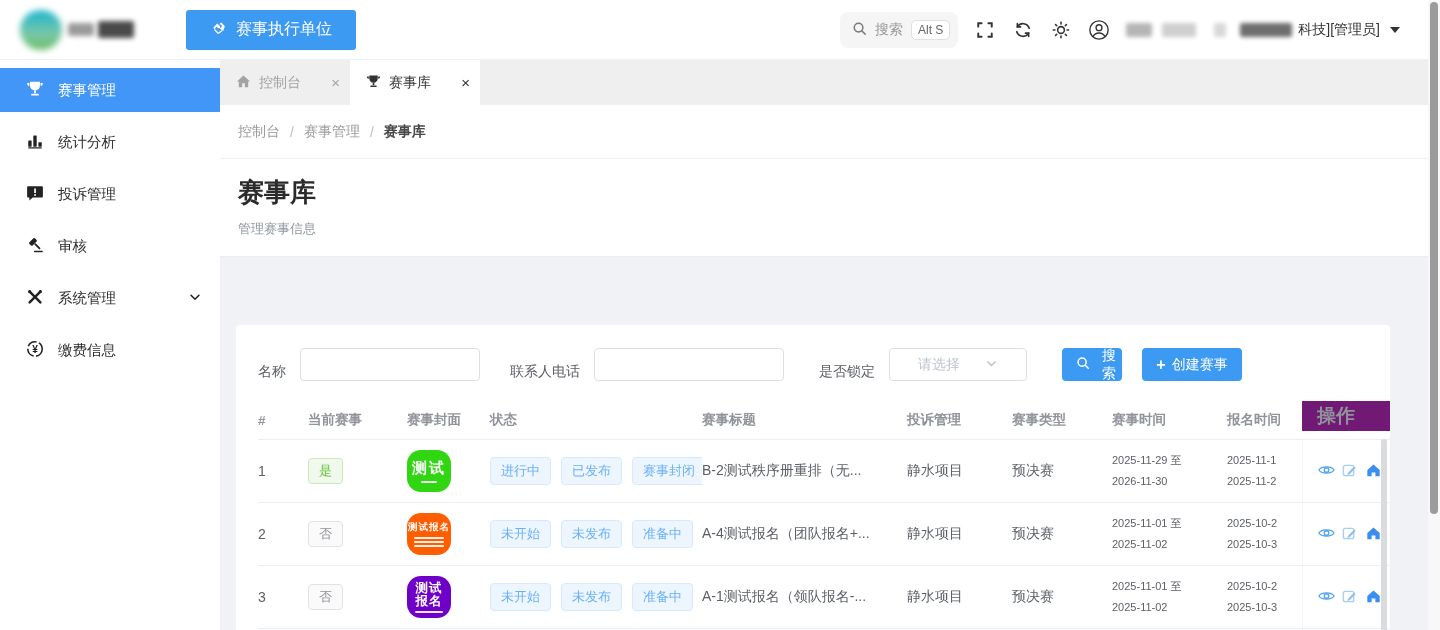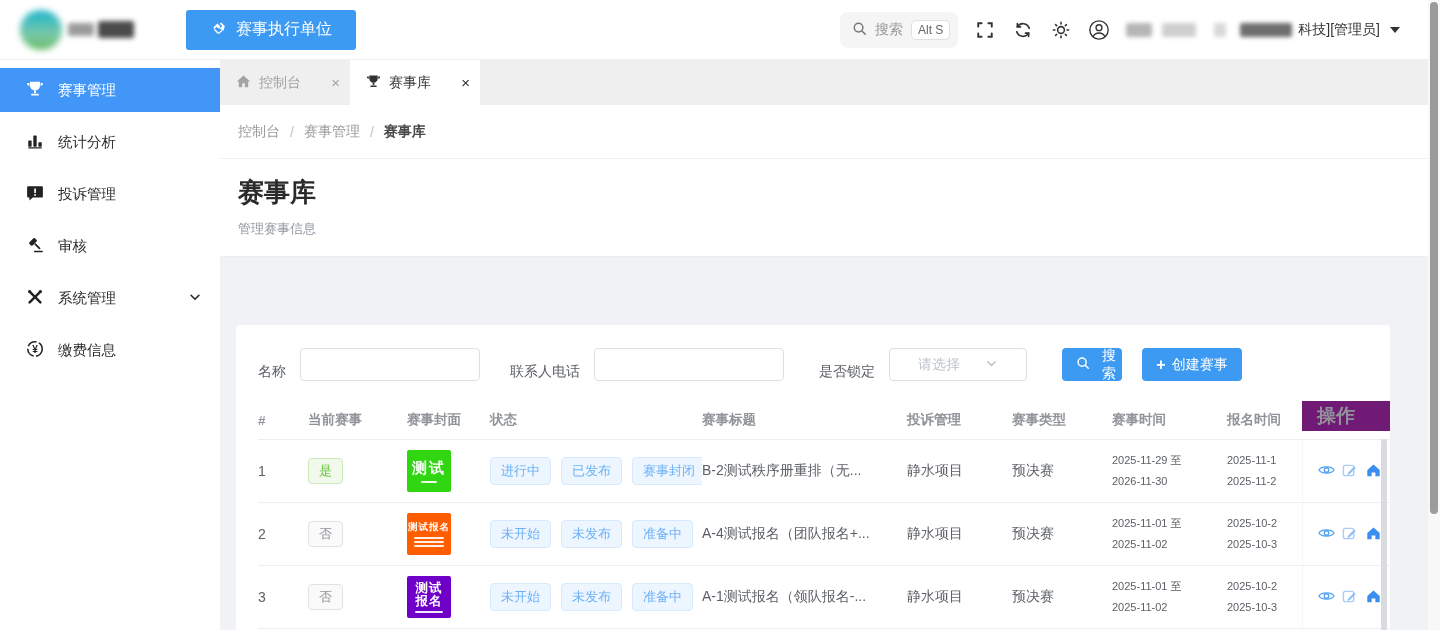--- a/index.html
+++ b/index.html
@@ -68,21 +68,21 @@
   .gridrow { display:grid; grid-template-columns:50px 99px 83px 212px 205px 105px 100px 115px 75px; align-items:center; }
   .th { height:38px; display:flex; align-items:center; font-size:13.5px; font-weight:bold; color:#909399; padding-right:8px; }
   .thead { border-bottom:1px solid #ebeef5; position:relative; }
   .tr { height:63px; border-bottom:1px solid #ebeef5; position:relative; }
   .td { font-size:14px; color:#5c6066; padding-right:8px; overflow:hidden; white-space:nowrap; }
   .badge { display:inline-block; font-size:13px; padding:4px 10px; border-radius:4px; line-height:1.2; }
   .badge-yes { background:#f0f9eb; color:#67c23a; border:1px solid #cde9bc; }
   .badge-no  { background:#fafafa; color:#909399; border:1px solid #e2e2e4; }
   .stag { display:inline-block; font-size:13px; padding:5px 10px; border-radius:4px; background:#edf5ff; color:#6bb1f8; border:1px solid #d6e9fd; margin-right:10px; line-height:1.2; }
   .dates { line-height:21px; font-size:11px; }
-  .cover { width:44px; height:42px; border-radius:2px; color:#fff; display:flex; flex-direction:column; align-items:center; justify-content:center; font-weight:bold; cursor:pointer; }
+  .cover { width:44px; height:42px; border-radius:14px; color:#fff; display:flex; flex-direction:column; align-items:center; justify-content:center; font-weight:bold; cursor:pointer; }
   .cover .cl { display:block; text-align:center; }
   .cover .tinyl { display:flex; flex-direction:column; gap:2px; align-items:center; margin-top:3px; }
   .cover .tinyl i { display:block; height:2px; border-radius:1px; background:rgba(255,255,255,.9); }
   .cov-a .l0 { font-size:15px; letter-spacing:2px; }
   .cov-a .tinyl i { width:16px; } .cov-a .tinyl i:nth-child(n+2){ display:none; }
   .cov-b .l0 { font-size:9.5px; letter-spacing:1px; }
   .cov-b .tinyl i { width:30px; height:1.8px; }
   .cov-c .l0, .cov-c .l1 { font-size:12.5px; line-height:13.5px; letter-spacing:1px; }
   .cov-c .tinyl { margin-top:2px; }
   .cov-c .tinyl i { width:28px; } .cov-c .tinyl i:nth-child(n+2){ display:none; }

